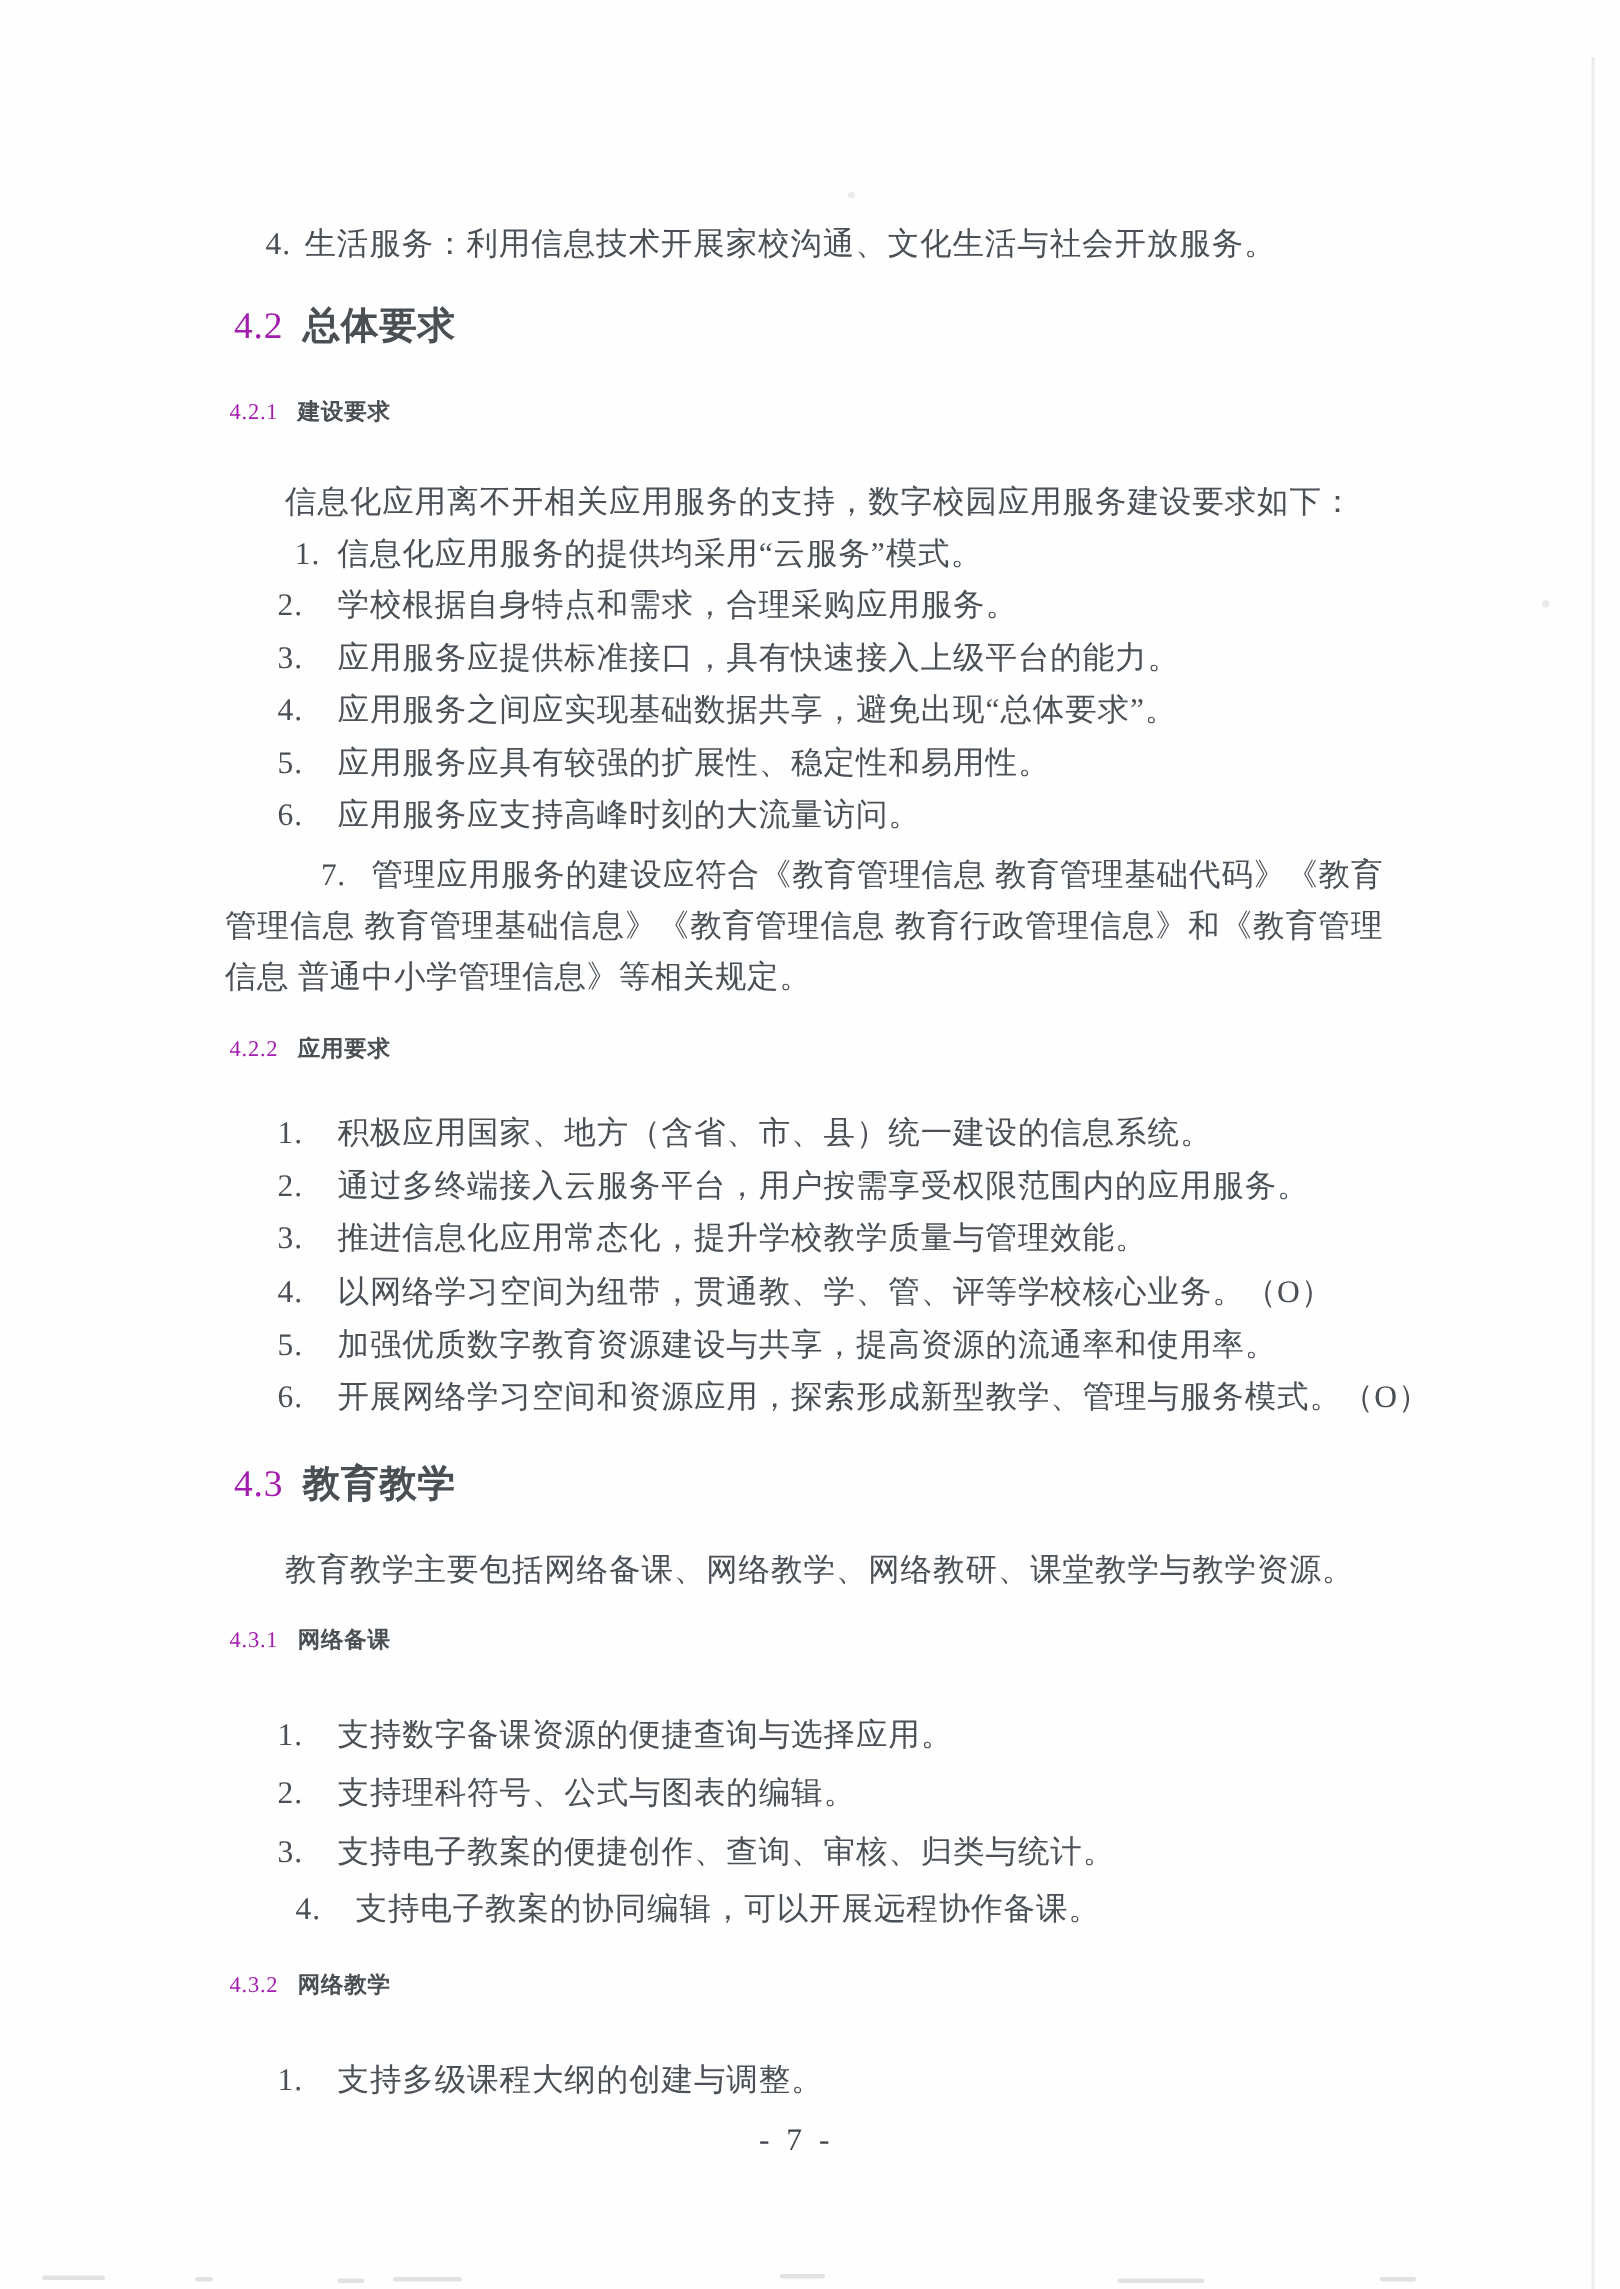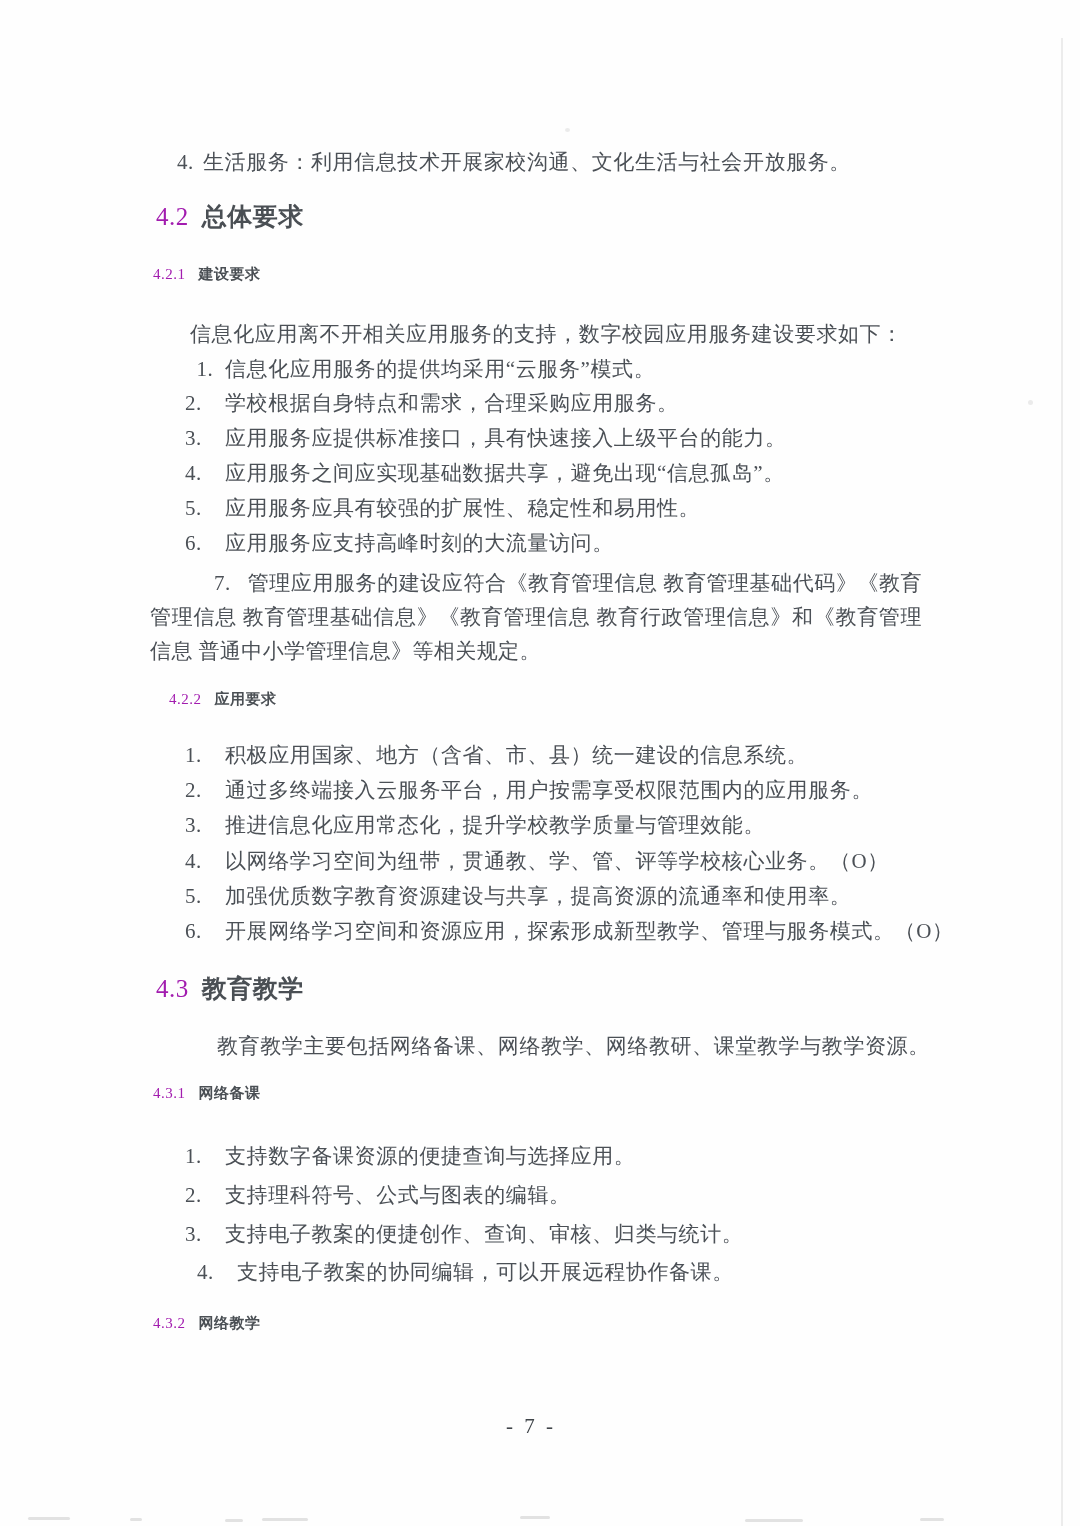--- a/index.html
+++ b/index.html
@@ -116,34 +116,34 @@
   <div class="line li" style="left:185px; top:357px;text-align:center;">
     <span class="num">1.</span><span>信息化应用服务的提供均采用“云服务”模式。</span>
   </div>
   <div class="line li" style="left:185px; top:391px;">
     <span class="num">2.</span><span>学校根据自身特点和需求，合理采购应用服务。</span>
   </div>
   <div class="line li" style="left:185px; top:426px;">
     <span class="num">3.</span><span>应用服务应提供标准接口，具有快速接入上级平台的能力。</span>
   </div>
   <div class="line li" style="left:185px; top:461px;">
-    <span class="num">4.</span><span>应用服务之间应实现基础数据共享，避免出现“信息孤岛”。</span>
+    <span class="num">4.</span><span>应用服务之间应实现基础数据共享，避免出现“总体要求”。</span>
   </div>
   <div class="line li" style="left:185px; top:496px;">
     <span class="num">5.</span><span>应用服务应具有较强的扩展性、稳定性和易用性。</span>
   </div>
   <div class="line li" style="left:185px; top:531px;">
     <span class="num">6.</span><span>应用服务应支持高峰时刻的大流量访问。</span>
   </div>
 
   <div class="para" style="top:566px;">
     <span class="num">7.</span><span>管理应用服务的建设应符合《教育管理信息 教育管理基础代码》《教育管理信息 教育管理基础信息》《教育管理信息 教育行政管理信息》和《教育管理信息 普通中小学管理信息》等相关规定。</span>
   </div>
 
-  <div class="h3" style="left:153px; top:690px;margin-left:16px;">
+  <div class="h3" style="left:153px; top:690px;">
     <span class="sec-id">4.2.2</span><span class="sec-title">应用要求</span>
   </div>
 
   <div class="line li" style="left:185px; top:743px;">
     <span class="num">1.</span><span>积极应用国家、地方（含省、市、县）统一建设的信息系统。</span>
   </div>
   <div class="line li" style="left:185px; top:778px;">
     <span class="num">2.</span><span>通过多终端接入云服务平台，用户按需享受权限范围内的应用服务。</span>
   </div>
   <div class="line li" style="left:185px; top:813px;">
@@ -156,21 +156,21 @@
     <span class="num">5.</span><span>加强优质数字教育资源建设与共享，提高资源的流通率和使用率。</span>
   </div>
   <div class="line li" style="left:185px; top:919px;">
     <span class="num">6.</span><span>开展网络学习空间和资源应用，探索形成新型教学、管理与服务模式。（O）</span>
   </div>
 
   <div class="h2" style="left:156px; top:972px;">
     <span class="sec-id">4.3</span><span class="sec-title">教育教学</span>
   </div>
 
-  <div class="line" style="left:190px; top:1034px;margin-left:27px;">教育教学主要包括网络备课、网络教学、网络教研、课堂教学与教学资源。</div>
+  <div class="line" style="left:190px; top:1034px;">教育教学主要包括网络备课、网络教学、网络教研、课堂教学与教学资源。</div>
 
   <div class="h3" style="left:153px; top:1084px;">
     <span class="sec-id">4.3.1</span><span class="sec-title">网络备课</span>
   </div>
 
   <div class="line li" style="left:185px; top:1144px;">
     <span class="num">1.</span><span>支持数字备课资源的便捷查询与选择应用。</span>
   </div>
   <div class="line li" style="left:185px; top:1183px;">
     <span class="num">2.</span><span>支持理科符号、公式与图表的编辑。</span>
@@ -179,20 +179,23 @@
     <span class="num">3.</span><span>支持电子教案的便捷创作、查询、审核、归类与统计。</span>
   </div>
   <div class="line li" style="left:185px; top:1260px;margin-left:12px;">
     <span class="num">4.</span><span>支持电子教案的协同编辑，可以开展远程协作备课。</span>
   </div>
 
   <div class="h3" style="left:153px; top:1314px;">
     <span class="sec-id">4.3.2</span><span class="sec-title">网络教学</span>
   </div>
 
+  <div class="line li" style="left:185px; top:1374px;">
+    <span class="num">1.</span><span>支持多级课程大纲的创建与调整。</span>
+  </div>
 
   <div class="pagenum">- 7 -</div>
 
   <div class="scan-vline"></div>
   <div class="dot" style="left:565px; top:128px; width:5px; height:4px;"></div>
   <div class="dot" style="left:1028px; top:400px; width:5px; height:5px;"></div>
   <div class="smudge" style="left:28px;  top:1517px; width:42px; height:3px;"></div>
   <div class="smudge" style="left:130px; top:1518px; width:12px; height:3px;"></div>
   <div class="smudge" style="left:225px; top:1519px; width:18px; height:3px;"></div>
   <div class="smudge" style="left:262px; top:1518px; width:46px; height:3px;"></div>

